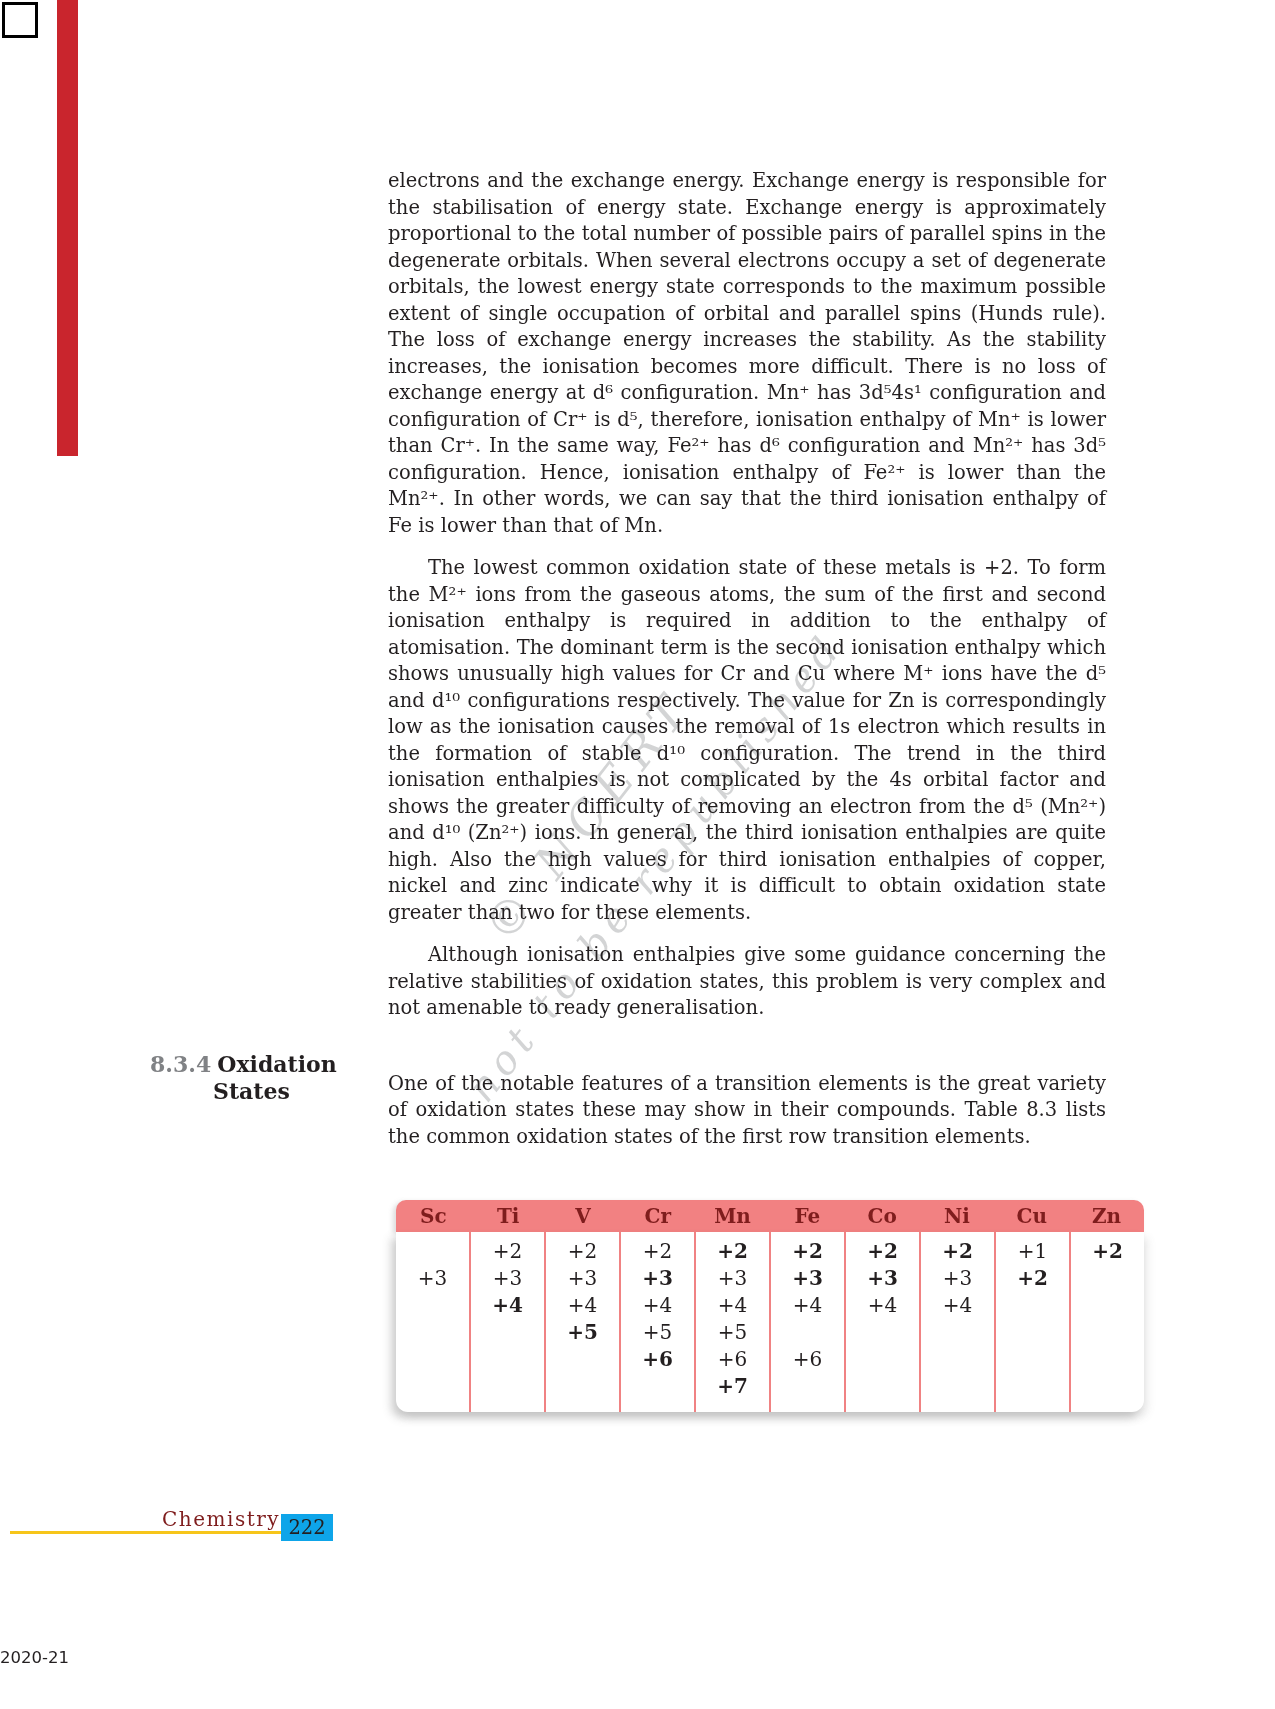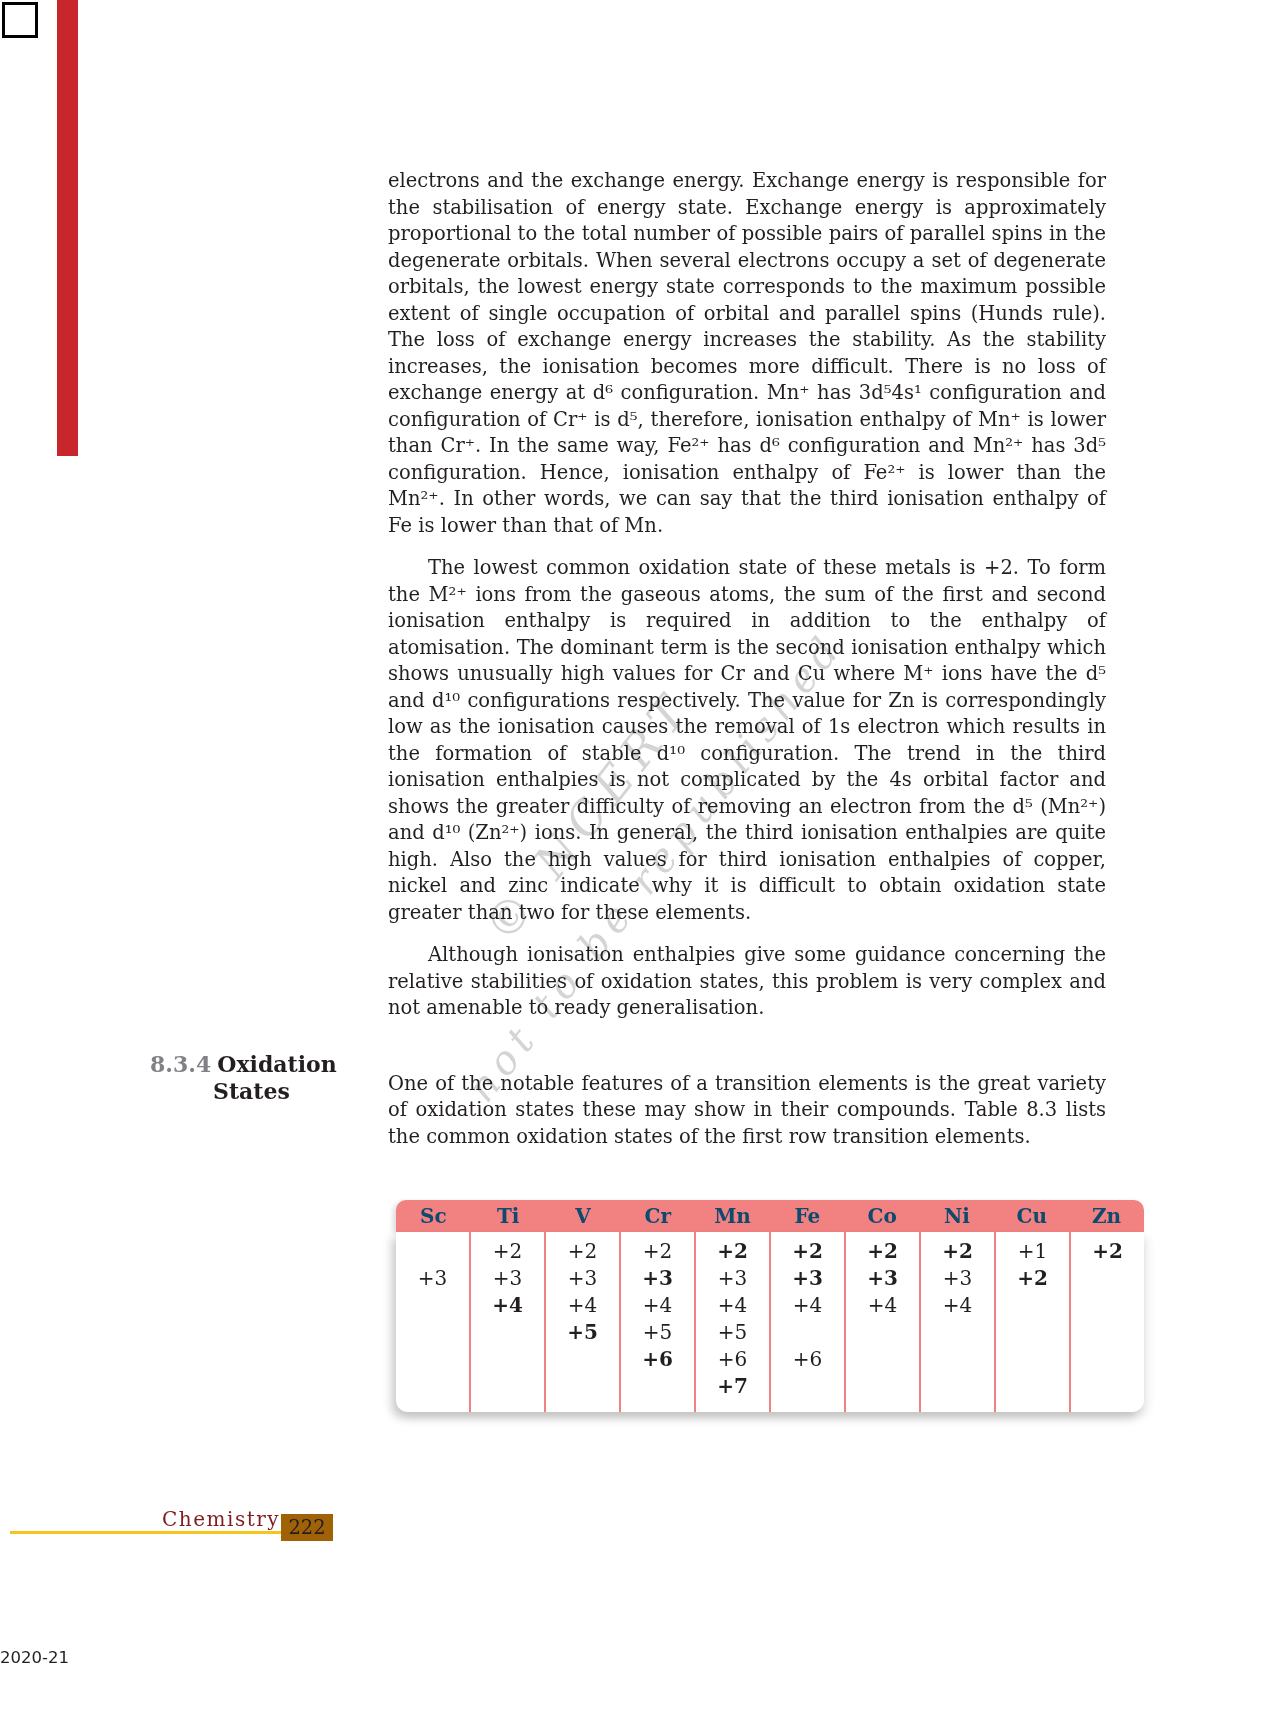--- a/index.html
+++ b/index.html
@@ -80,21 +80,21 @@
   }
   .ox-head{
     display:flex;
     background:#f28182;
     border-radius:10px 10px 0 0;
     height:32px;
     box-shadow:-3px 2px 5px rgba(120,120,120,0.25);
   }
   .hcell{
     flex:1;text-align:center;
-    color:#0c4a6e;font-weight:bold;
+    color:#7f1d1d;font-weight:bold;
     font-size:20px;line-height:32px;
   }
   .ox-body{
     display:flex;
     background:#ffffff;
     border-radius:0 0 12px 12px;
     overflow:hidden;
     box-shadow:-5px 6px 9px rgba(90,90,90,0.28), 4px 6px 9px rgba(90,90,90,0.12);
   }
   .tcol{
@@ -114,21 +114,21 @@
     z-index:1;
   }
   .footer-book{
     position:absolute;left:162px;top:1507px;
     font-size:20px;letter-spacing:1.5px;color:#7f1d1d;
     z-index:2;
   }
   .footer-badge{
     position:absolute;left:281px;top:1514px;
     width:52px;height:27px;
-    background:#a16207;
+    background:#0ea5e9;
     text-align:center;
     font-size:19.5px;line-height:27px;color:#231f20;
     z-index:2;
   }
   .footer-year{
     position:absolute;left:0;top:1648px;width:1275px;
     text-align:left;
     font-family:"DejaVu Sans","Liberation Sans",sans-serif;
     font-size:16.5px;color:#231f20;
     z-index:1;

